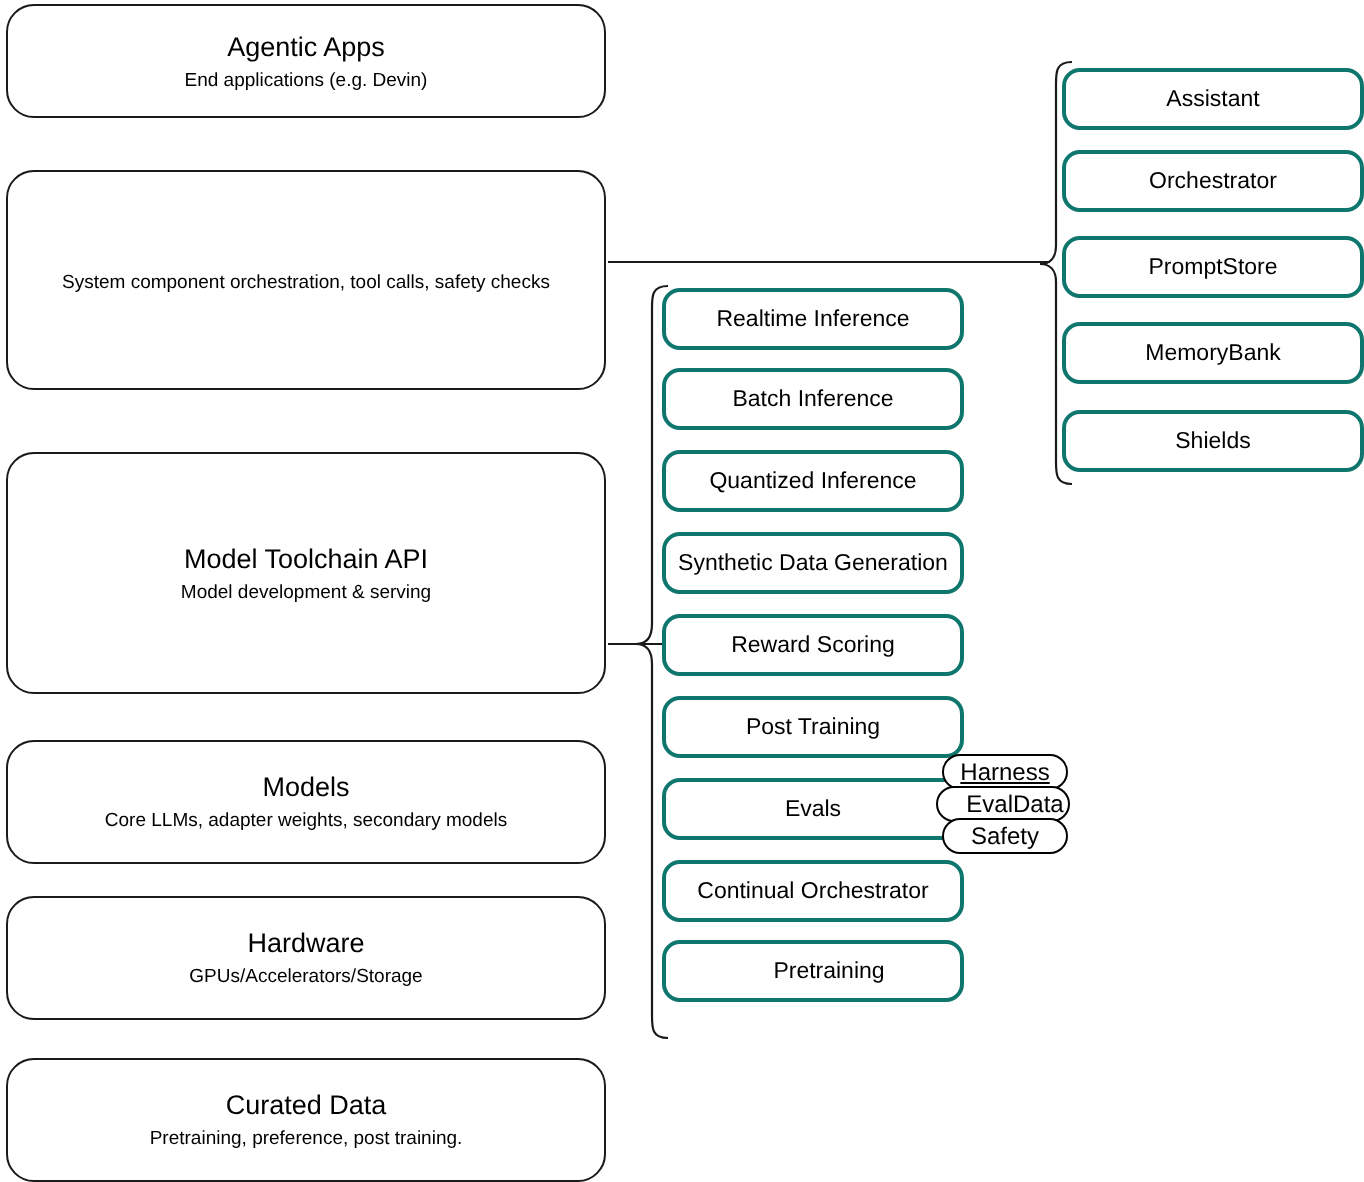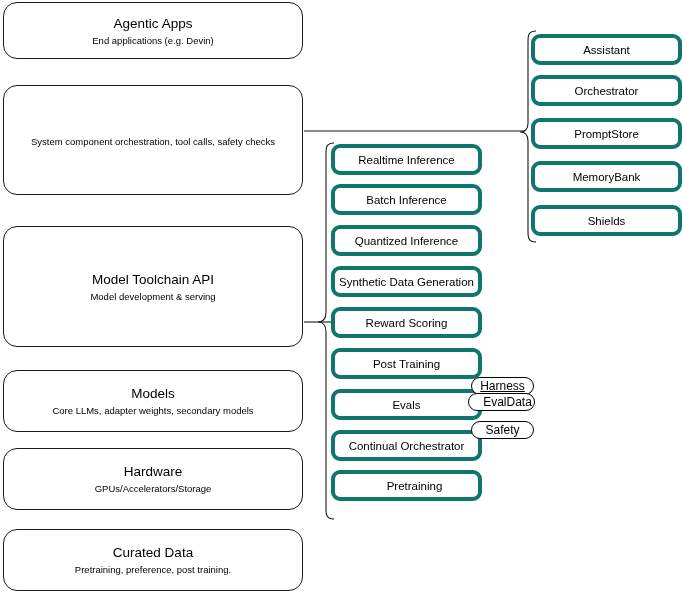--- a/index.html
+++ b/index.html
@@ -42,21 +42,21 @@
   .layer-sub {
     font-size: 9.5px;
     line-height: 13px;
     color: #000;
     margin-top: 2px;
     white-space: nowrap;
   }
   .capsule {
     position: absolute;
     box-sizing: border-box;
-    border: 4px solid #0f766e;
+    border: 2px solid #0f766e;
     border-radius: 9px;
     background: #ffffff;
     display: flex;
     align-items: center;
     justify-content: center;
     font-size: 11.5px;
     line-height: 14px;
     white-space: nowrap;
   }
   .pill {
@@ -175,21 +175,21 @@
   <div class="capsule" style="left:330px; top:470px; width:151px; height:31px;padding-left:16px;">
     <span>Pretraining</span>
   </div>
 
   <div class="pill" style="left:470px; top:377px; width:63px; height:18px;text-decoration:underline;">
     <span>Harness</span>
   </div>
   <div class="pill" style="left:467px; top:393px; width:67px; height:18px;padding-left:12px;">
     <span>EvalData</span>
   </div>
-  <div class="pill" style="left:470px; top:409px; width:63px; height:18px;margin-top:12px;">
+  <div class="pill" style="left:470px; top:409px; width:63px; height:18px;">
     <span>Safety</span>
   </div>
 
   <div class="capsule" style="left:530px; top:34px; width:151px; height:31px;">
     <span>Assistant</span>
   </div>
   <div class="capsule" style="left:530px; top:75px; width:151px; height:31px;">
     <span>Orchestrator</span>
   </div>
   <div class="capsule" style="left:530px; top:118px; width:151px; height:31px;">

